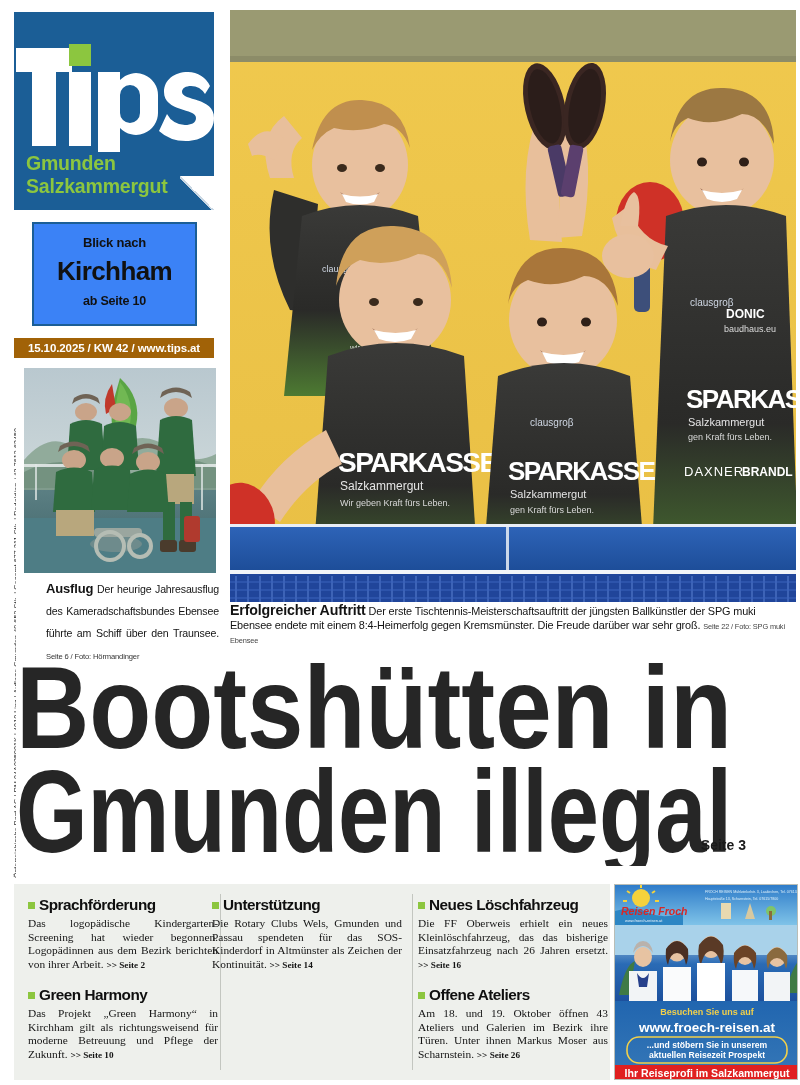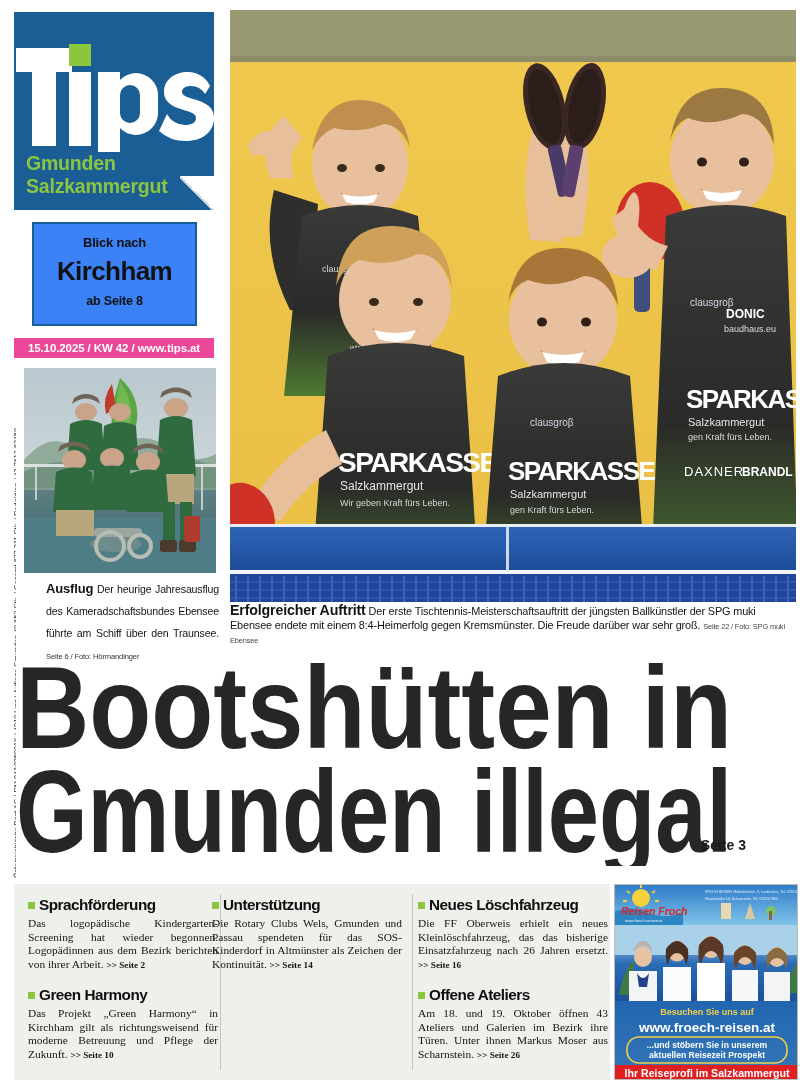--- a/index.html
+++ b/index.html
@@ -61,21 +61,21 @@
     background:#3b82f6;
     text-align:center;
   }
   .blick .b1 { font-size:13px; font-weight:bold; color:#111; margin-top:11px; letter-spacing:-0.2px;}
   .blick .b2 { font-size:26px; font-weight:bold; color:#111; margin-top:6px; letter-spacing:-0.6px;}
   .blick .b3 { font-size:12.5px; font-weight:bold; color:#111; margin-top:7px; letter-spacing:-0.2px;}
 
   
   .datebar {
     position:absolute; left:14px; top:338px; width:200px; height:20px;
-    background:#ec4899;
+    background:#a16207;
     color:#fff;
     font-size:11.5px; font-weight:bold;
     display:flex; align-items:center; justify-content:center;
     letter-spacing:-0.1px;
   }
 
   
   .photo-small {
     position:absolute; left:24px; top:368px; width:192px; height:205px;
     overflow:hidden;
@@ -192,21 +192,21 @@
       <div>Gmunden</div>
       <div>Salzkammergut</div>
     </div>
     <div class="curl"></div>
   </div>
 </div>
 
 <div class="blick">
   <div class="b1">Blick nach</div>
   <div class="b2">Kirchham</div>
-  <div class="b3">ab Seite 8</div>
+  <div class="b3">ab Seite 10</div>
 </div>
 
 <div class="datebar">
   <span>15.10.2025 / KW 42 / www.tips.at</span>
 </div>
 
 <div class="photo-small">
   <svg width="192" height="205" viewBox="0 0 192 205" xmlns="http://www.w3.org/2000/svg">
     <defs>
       <linearGradient id="skyS" x1="0" y1="0" x2="0" y2="1">

